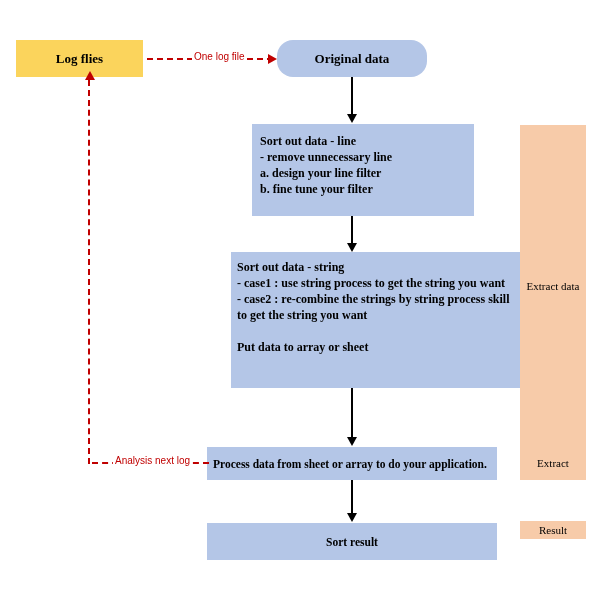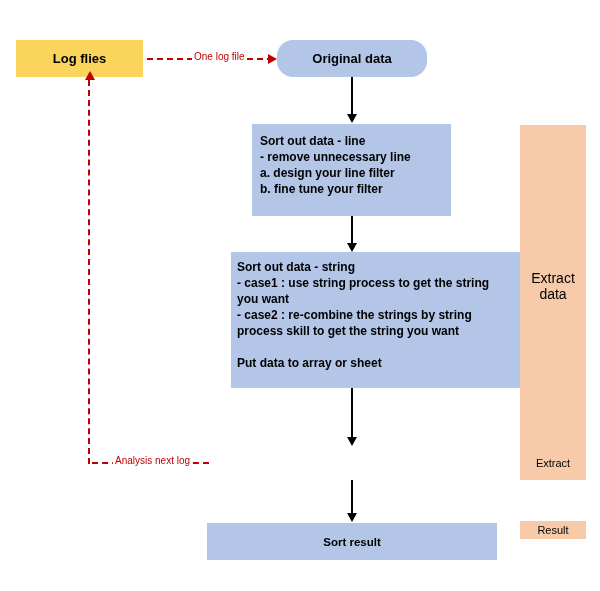--- a/index.html
+++ b/index.html
@@ -16,20 +16,21 @@
     height: 591px;
     background: #ffffff;
     overflow: hidden;
   }
   .box {
     position: absolute;
     box-sizing: border-box;
     display: flex;
     font-weight: bold;
     color: #000000;
+    font-family: Liberation Serif, serif;
   }
   .box.blue  { background: #b4c6e7; }
   .box.yellow{ background: #fbd45c; }
   .box.peach { background: #f7cba9; font-weight: normal; }
 
   .box.center { align-items: center; justify-content: center; text-align: center; }
   .box.lefttop { align-items: flex-start; justify-content: flex-start; text-align: left; }
 
   .multiline {
     white-space: pre-line;
@@ -92,47 +93,48 @@
 
   <div class="dash-h" style="left:147px; top:58px; width:126px;"></div>
   <div class="arrowhead-right-red" style="left:268px; top:54px;"></div>
   <div class="edge-label" style="left:192px; top:51px; font-size:10px;">One log file</div>
 
   <div class="box blue center" style="left:277px; top:40px; width:150px; height:37px; font-size:13px;border-radius:16px;">Original data</div>
 
   <div class="vline" style="left:351px; top:77px; height:38px;"></div>
   <div class="arrowhead-down" style="left:347px; top:114px;"></div>
 
-  <div class="box blue lefttop multiline" style="left:252px; top:124px; width:199px; height:92px; font-size:12px; padding:10px 0 4px 8px;">Sort out data - line
+  <div class="box blue lefttop multiline" style="left:252px; top:124px; width:222px; height:92px; font-size:12px; padding:10px 0 4px 8px;">Sort out data - line
 - remove unnecessary line
   a. design your line filter
   b. fine tune your filter</div>
 
   <div class="vline" style="left:351px; top:216px; height:28px;"></div>
   <div class="arrowhead-down" style="left:347px; top:243px;"></div>
 
   <div class="box blue lefttop multiline" style="left:207px; top:252px; width:290px; height:136px; font-size:12px; padding:8px 10px 0 6px;margin-left:24px;">Sort out data - string
 - case1 : use string process to get the string you want
 - case2 : re-combine the strings by string process skill to get the string you want
 
 Put data to array or sheet</div>
 
   <div class="vline" style="left:351px; top:388px; height:50px;"></div>
   <div class="arrowhead-down" style="left:347px; top:437px;"></div>
 
+  <div class="box blue lefttop" style="left:207px; top:447px; width:290px; height:33px; font-size:11.5px; padding-left:6px; align-items:center;">Process data from sheet or array to do your application.</div>
 
   <div class="dash-h" style="left:92px; top:462px; width:117px;"></div>
   <div class="dash-v" style="left:88px; top:80px; height:384px;"></div>
   <div class="arrowhead-up-red" style="left:85px; top:71px;"></div>
   <div class="edge-label" style="left:113px; top:455px; font-size:10px;">Analysis next log</div>
 
   <div class="vline" style="left:351px; top:480px; height:34px;"></div>
   <div class="arrowhead-down" style="left:347px; top:513px;"></div>
 
   <div class="box blue center" style="left:207px; top:523px; width:290px; height:37px; font-size:11.5px;">Sort result</div>
 
-  <div class="box peach center" style="left:520px; top:125px; width:66px; height:322px; font-size:14px;">Extract data</div>
+  <div class="box peach center" style="left:520px; top:125px; width:66px; height:322px; font-size:11px;">Extract data</div>
 
   <div class="box peach center" style="left:520px; top:445px; width:66px; height:35px; font-size:11px;">Extract</div>
 
   <div class="box peach center" style="left:520px; top:521px; width:66px; height:18px; font-size:11px;">Result</div>
 
 </div>
 
 </body></html>

